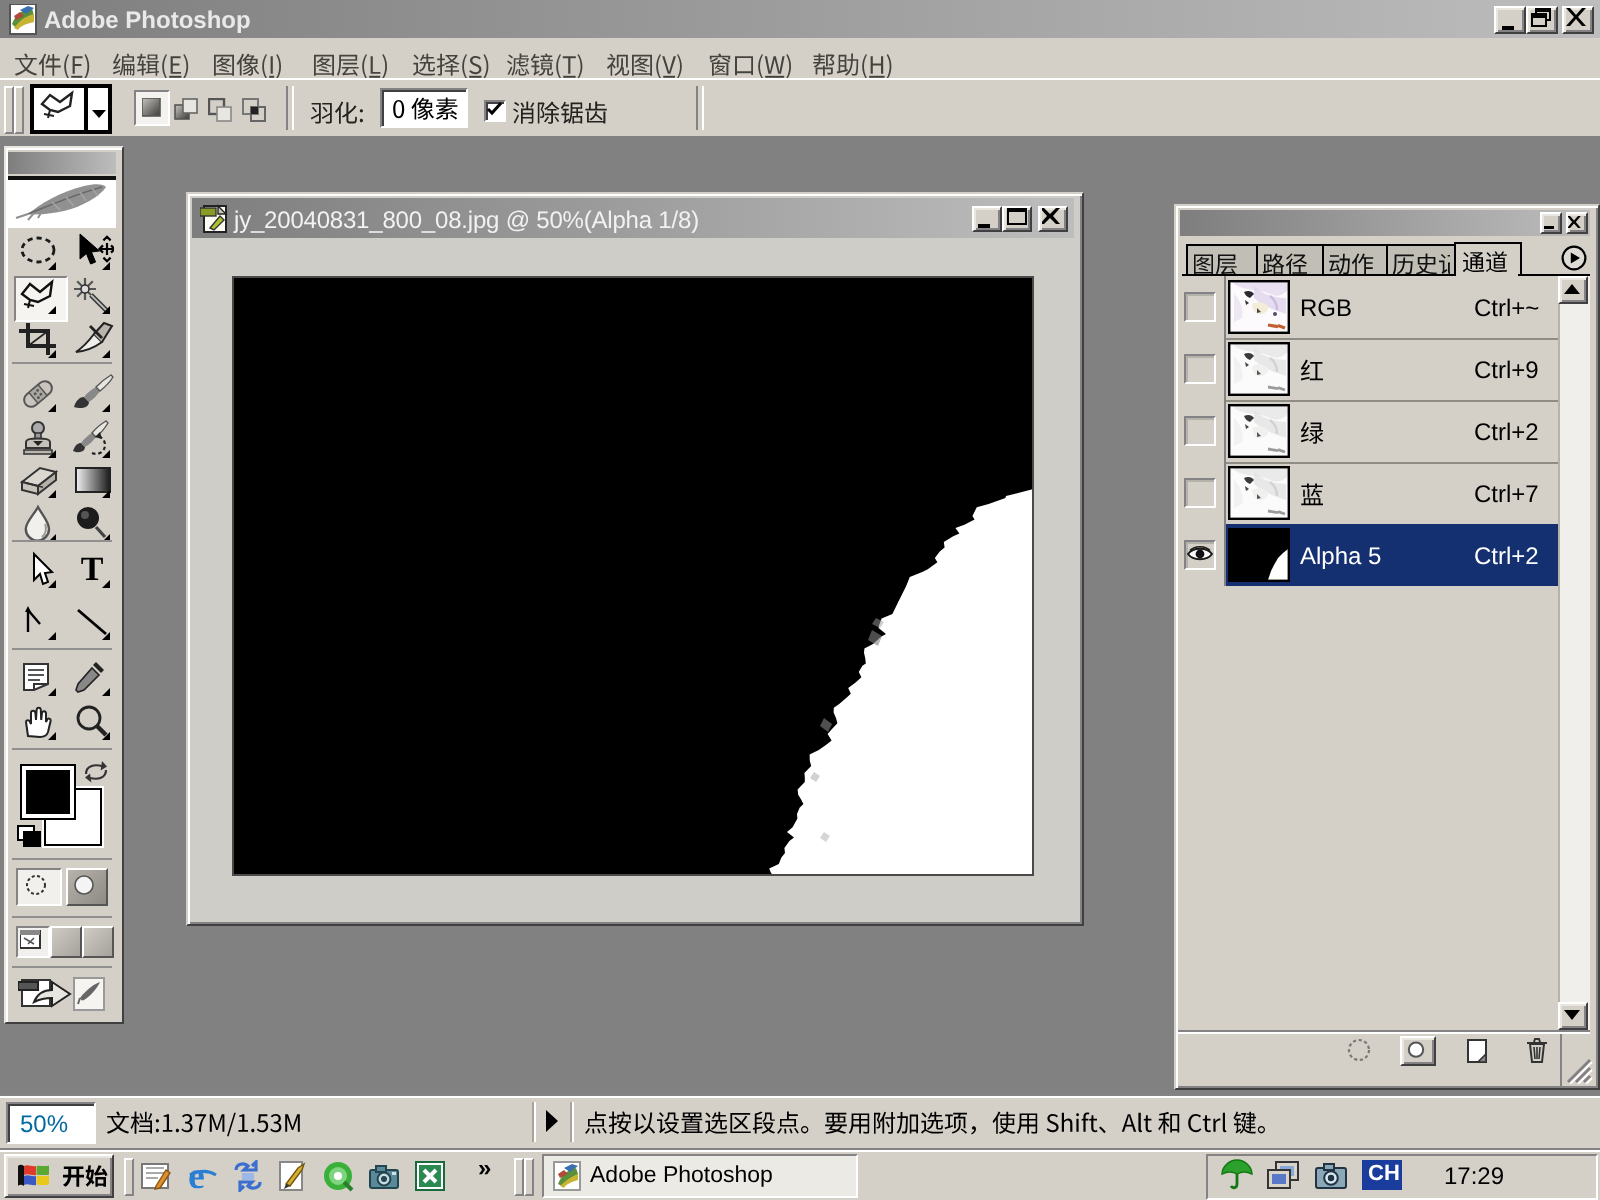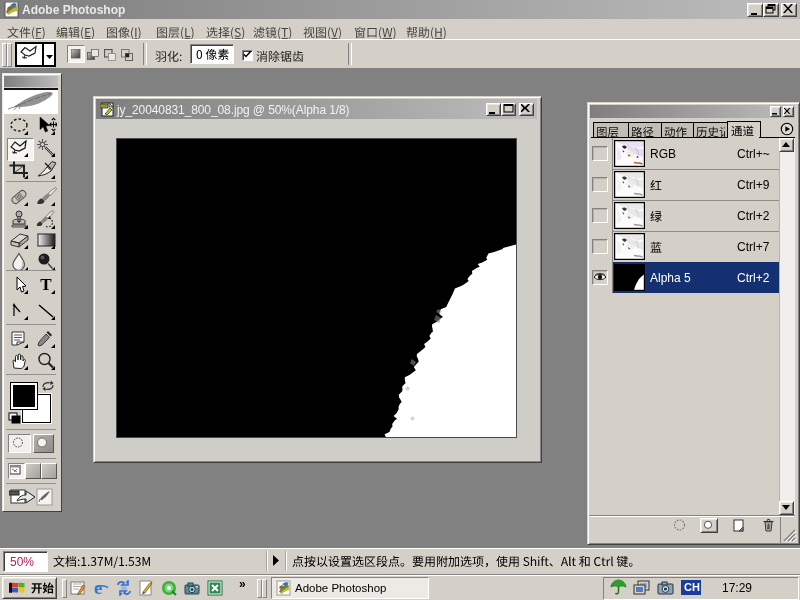--- a/index.html
+++ b/index.html
@@ -563,21 +563,21 @@
       <path d="M12 20 L9 23"></path>
     </g>
     <g stroke="#fff" stroke-width="1">
       <path d="M13 13 L2 24"></path>
       <path d="M13 17 L6 24"></path>
       <path d="M13 21 L10 24"></path>
     </g>
   </svg>
 <div class="abs" style="left:0;top:547px;width:800px;height:28px;background:#D4D0C8;border-top:1px solid #848284;box-shadow:inset 0 1px 0 #fff"></div>
 <div class="abs" style="left:3px;top:551px;width:43px;height:19px;background:#fff;border:1px solid;border-color:#848284 #fff #fff #848284;box-shadow:inset 1px 1px 0 #404040"></div>
-<div class="abs" style="left:10px;top:555px;font-size:12px;color:#be185d">50%</div>
+<div class="abs" style="left:10px;top:555px;font-size:12px;color:#0369a1">50%</div>
 <div style="position:absolute;left:53px;top:552px">
     <svg width="99" height="17" viewBox="0 0 99 17" style="display:block">
       <path d="M5.1 4.0C5.4 4.6 5.8 5.4 6.0 5.9L7.0 5.6C6.8 5.1 6.4 4.3 6.0 3.8ZM0.6 6.0V6.8H2.5C3.2 8.7 4.1 10.2 5.4 11.5C4.0 12.6 2.4 13.4 0.4 14.0C0.6 14.2 0.9 14.6 1.0 14.9C3.0 14.2 4.7 13.3 6.0 12.2C7.4 13.4 9.0 14.3 11.0 14.8C11.1 14.5 11.4 14.2 11.6 14.0C9.7 13.5 8.1 12.6 6.7 11.5C7.9 10.3 8.9 8.7 9.6 6.8H11.4V6.0ZM6.0 10.9C4.9 9.7 4.0 8.4 3.4 6.8H8.5C7.9 8.5 7.1 9.8 6.0 10.9Z M22.2 4.6C22.0 5.5 21.5 6.8 21.0 7.5L21.8 7.7C22.2 7.0 22.7 5.8 23.1 4.9ZM16.8 4.9C17.2 5.8 17.6 6.9 17.8 7.7L18.6 7.4C18.4 6.6 17.9 5.5 17.5 4.6ZM14.3 3.8V6.4H12.6V7.3H14.2C13.8 8.9 13.1 10.8 12.3 11.8C12.5 12.0 12.7 12.4 12.8 12.6C13.4 11.8 13.9 10.5 14.3 9.1V14.9H15.2V8.8C15.5 9.4 16.0 10.2 16.2 10.6L16.7 9.9C16.5 9.5 15.5 8.1 15.2 7.7V7.3H16.7V6.4H15.2V3.8ZM16.4 13.2V14.0H22.1V14.8H23.0V8.3H20.3V3.9H19.5V8.3H16.7V9.1H22.1V10.7H16.8V11.5H22.1V13.2Z M25.7 9.2C26.1 9.2 26.5 8.9 26.5 8.4C26.5 7.9 26.1 7.6 25.7 7.6C25.2 7.6 24.9 7.9 24.9 8.4C24.9 8.9 25.2 9.2 25.7 9.2ZM25.7 14.1C26.1 14.1 26.5 13.7 26.5 13.2C26.5 12.7 26.1 12.4 25.7 12.4C25.2 12.4 24.9 12.7 24.9 13.2C24.9 13.7 25.2 14.1 25.7 14.1Z M28.4 13.9H33.2V13.0H31.5V5.1H30.6C30.1 5.4 29.6 5.6 28.8 5.7V6.4H30.4V13.0H28.4Z M35.7 14.1C36.1 14.1 36.5 13.7 36.5 13.2C36.5 12.7 36.1 12.4 35.7 12.4C35.2 12.4 34.9 12.7 34.9 13.2C34.9 13.7 35.2 14.1 35.7 14.1Z M40.5 14.1C42.1 14.1 43.3 13.1 43.3 11.6C43.3 10.4 42.5 9.6 41.5 9.3V9.3C42.4 9.0 43.0 8.2 43.0 7.2C43.0 5.8 41.9 5.0 40.5 5.0C39.4 5.0 38.7 5.4 38.0 6.0L38.6 6.7C39.1 6.2 39.7 5.9 40.4 5.9C41.3 5.9 41.9 6.4 41.9 7.2C41.9 8.2 41.3 8.9 39.5 8.9V9.8C41.5 9.8 42.2 10.5 42.2 11.5C42.2 12.5 41.5 13.2 40.4 13.2C39.4 13.2 38.8 12.7 38.2 12.2L37.7 12.9C38.3 13.5 39.1 14.1 40.5 14.1Z M46.4 13.9H47.5C47.7 10.5 48.0 8.4 50.1 5.8V5.1H44.6V6.1H48.9C47.1 8.5 46.5 10.6 46.4 13.9Z M51.9 13.9H52.9V9.0C52.9 8.3 52.8 7.2 52.7 6.5H52.8L53.5 8.5L55.1 13.0H55.9L57.5 8.5L58.2 6.5H58.3C58.2 7.2 58.2 8.3 58.2 9.0V13.9H59.2V5.1H57.9L56.2 9.8C56.0 10.4 55.8 11.1 55.6 11.7H55.5C55.3 11.1 55.1 10.4 54.9 9.8L53.2 5.1H51.9Z M60.5 16.1H61.3L64.9 4.4H64.1Z M66.2 13.9H71.0V13.0H69.2V5.1H68.4C67.9 5.4 67.3 5.6 66.6 5.7V6.4H68.1V13.0H66.2Z M73.4 14.1C73.9 14.1 74.2 13.7 74.2 13.2C74.2 12.7 73.9 12.4 73.4 12.4C73.0 12.4 72.6 12.7 72.6 13.2C72.6 13.7 73.0 14.1 73.4 14.1Z M78.2 14.1C79.7 14.1 81.1 13.0 81.1 11.1C81.1 9.1 79.9 8.3 78.5 8.3C77.9 8.3 77.5 8.4 77.1 8.6L77.4 6.1H80.7V5.1H76.4L76.1 9.2L76.7 9.6C77.2 9.3 77.6 9.1 78.2 9.1C79.3 9.1 80.0 9.8 80.0 11.1C80.0 12.4 79.2 13.2 78.1 13.2C77.1 13.2 76.5 12.7 76.0 12.2L75.4 12.9C76.0 13.5 76.9 14.1 78.2 14.1Z M84.9 14.1C86.5 14.1 87.7 13.1 87.7 11.6C87.7 10.4 86.9 9.6 85.9 9.3V9.3C86.8 9.0 87.4 8.2 87.4 7.2C87.4 5.8 86.4 5.0 84.9 5.0C83.9 5.0 83.1 5.4 82.4 6.0L83.0 6.7C83.5 6.2 84.1 5.9 84.8 5.9C85.8 5.9 86.3 6.4 86.3 7.2C86.3 8.2 85.7 8.9 83.9 8.9V9.8C85.9 9.8 86.6 10.5 86.6 11.5C86.6 12.5 85.9 13.2 84.8 13.2C83.8 13.2 83.2 12.7 82.7 12.2L82.1 12.9C82.7 13.5 83.5 14.1 84.9 14.1Z M89.6 13.9H90.6V9.0C90.6 8.3 90.6 7.2 90.5 6.5H90.5L91.2 8.5L92.9 13.0H93.6L95.3 8.5L96.0 6.5H96.1C96.0 7.2 95.9 8.3 95.9 9.0V13.9H96.9V5.1H95.6L93.9 9.8C93.7 10.4 93.6 11.1 93.3 11.7H93.3C93.1 11.1 92.9 10.4 92.6 9.8L91.0 5.1H89.6Z" fill="#000"></path>
     </svg>
   </div>
 <div class="abs" style="left:267px;top:551px;width:1px;height:20px;background:#fff;box-shadow:-1px 0 0 #a8a49c"></div>
 <div class="abs" style="left:286px;top:551px;width:1px;height:20px;background:#fff;box-shadow:-1px 0 0 #a8a49c"></div>
 <svg class="abs" style="left:271px;top:554px" width="10" height="13">
     <path d="M2 1 L8 6.5 L2 12 Z" fill="#000"></path>
   </svg>

